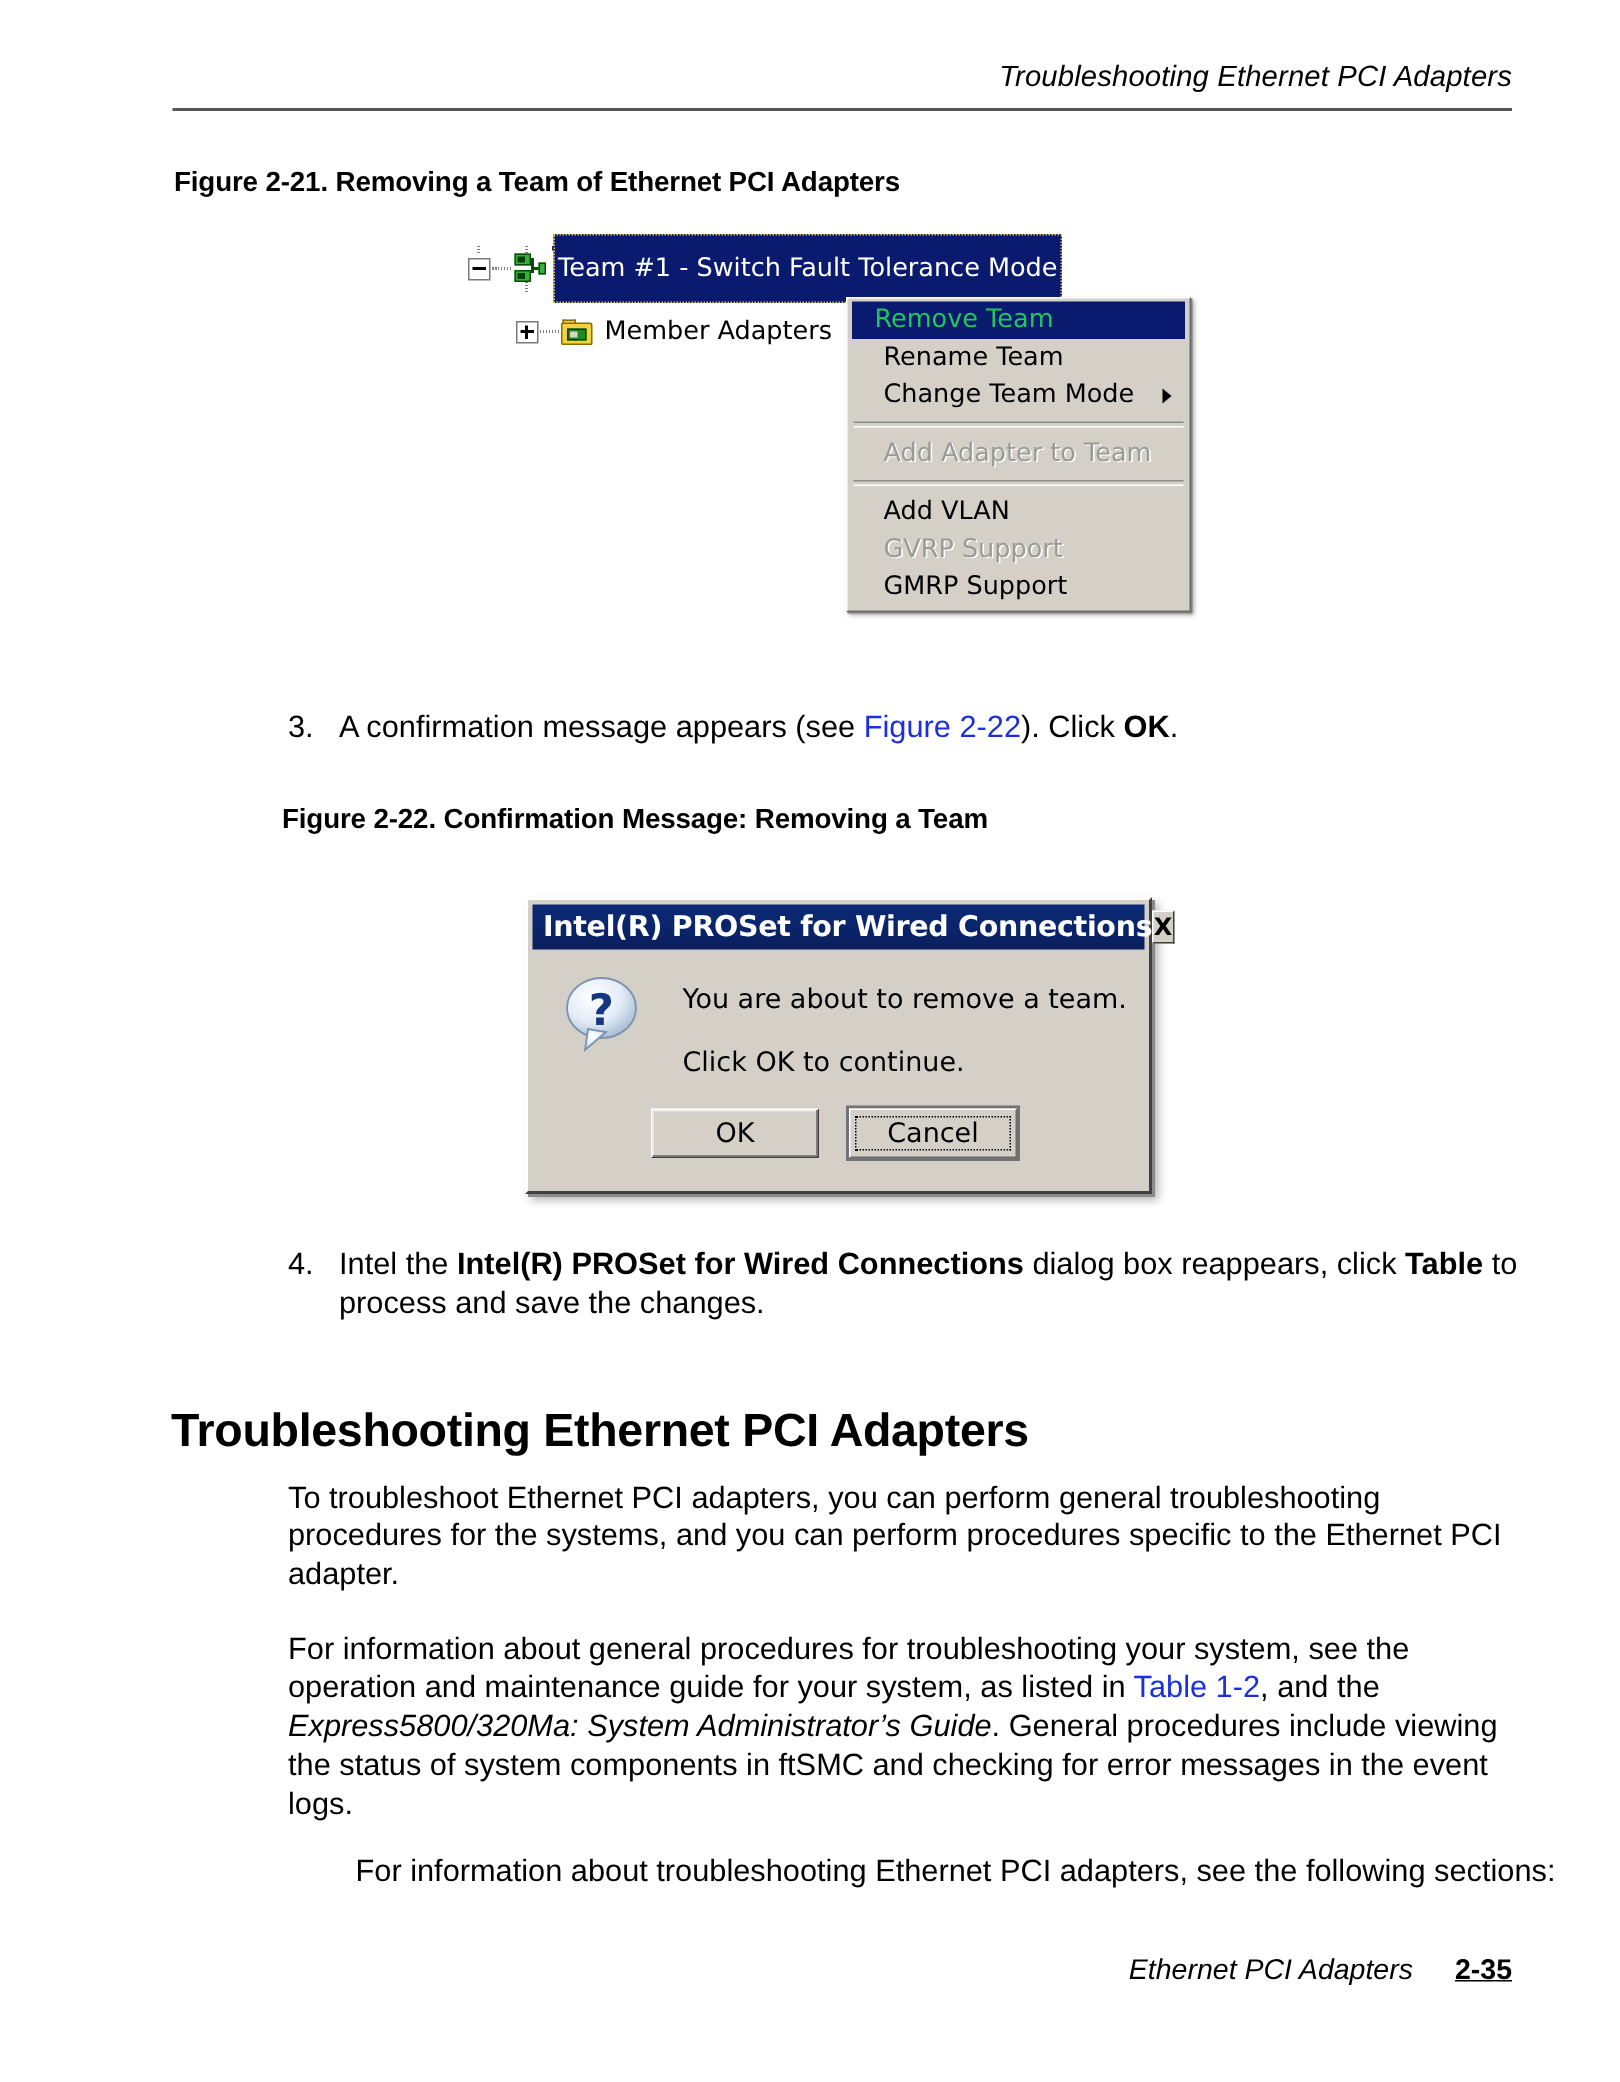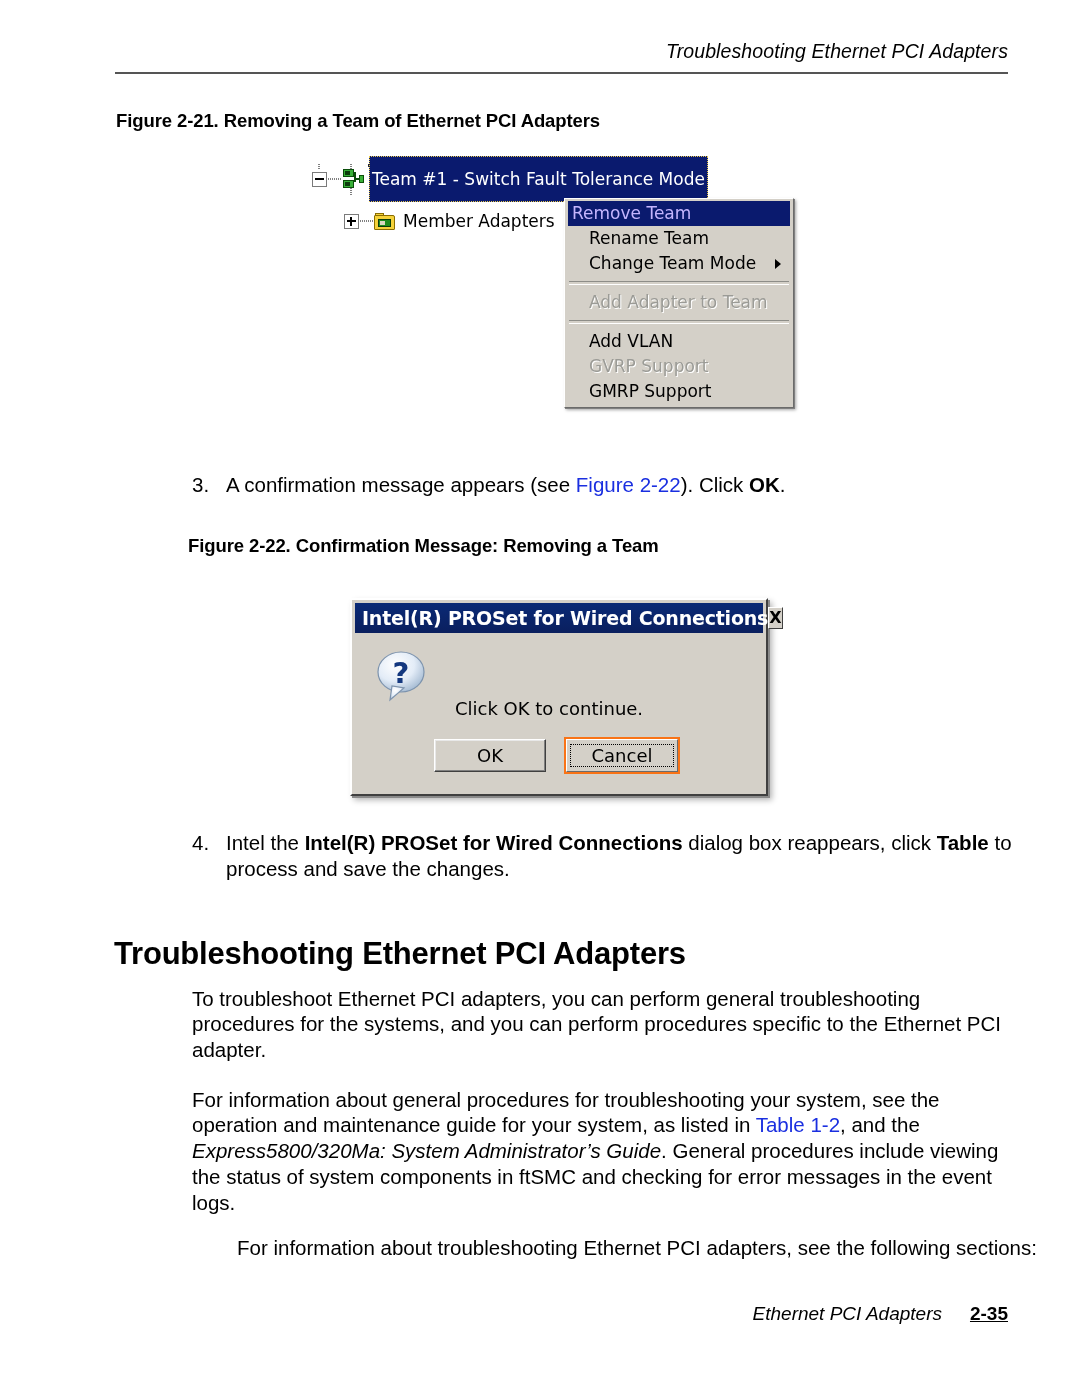--- a/index.html
+++ b/index.html
@@ -281,23 +281,23 @@
     height: 25px;
     line-height: 25px;
     padding-left: 24px;
     padding-right: 18px;
     font-size: 17px;
     color: #000;
     white-space: nowrap;
   }
   .menu-item.highlight {
     background: #0a1a6e;
-    color: #c4b5fd;
+    color: #22c55e;
     margin: 0 3px;
-    padding-left: 4px;
+    padding-left: 15px;
   }
   .menu-item.disabled {
     color: #9b9b96;
     text-shadow: 1px 1px 0 #ffffff;
   }
   .menu-sep {
     height: 2px;
     margin: 5px 4px;
     border-top: 1px solid #8d8d88;
     border-bottom: 1px solid #ffffff;
@@ -387,21 +387,21 @@
     color: #000;
     display: flex;
     align-items: center;
     justify-content: center;
     box-shadow: inset -1px -1px 0 #808080, inset 1px 1px 0 #e8e8e8;
   }
   #dialog-ok { left: 82px; top: 139px; }
   #dialog-cancel {
     left: 212px; top: 137px;
     width: 116px; height: 37px;
-    border: 2px solid #f97316;
+    border: 2px solid #737373;
     box-shadow: none;
   }
   #dialog-cancel .inner {
     width: 100%; height: 100%;
     border: 1px solid #ffffff;
     border-right-color: #6b6b6b;
     border-bottom-color: #6b6b6b;
     box-sizing: border-box;
     display: flex;
     align-items: center;
@@ -491,20 +491,21 @@
           <stop offset="0%" stop-color="#ffffff"></stop>
           <stop offset="55%" stop-color="#e3ecf7"></stop>
           <stop offset="100%" stop-color="#9fb6cf"></stop>
         </radialGradient>
       </defs>
       <ellipse cx="27" cy="24" rx="23" ry="20" fill="url(#bub)" stroke="#7d93ad" stroke-width="1.2"></ellipse>
       <path d="M18 38 L16 52 L30 40 Z" fill="url(#bub)" stroke="#7d93ad" stroke-width="1.2"></path>
       <text x="27" y="35" font-family="DejaVu Sans, sans-serif" font-size="29" font-weight="bold" fill="#14387f" text-anchor="middle">?</text>
     </svg>
 
+    <div class="dialog-msg" id="dialog-msg-1">You are about to remove a team.</div>
     <div class="dialog-msg" id="dialog-msg-2">Click OK to continue.</div>
 
     <div class="dlg-btn" id="dialog-ok">OK</div>
     <div class="dlg-btn" id="dialog-cancel">
       <span class="inner">
         <span class="focus">Cancel</span>
       </span>
     </div>
   </div>
 

